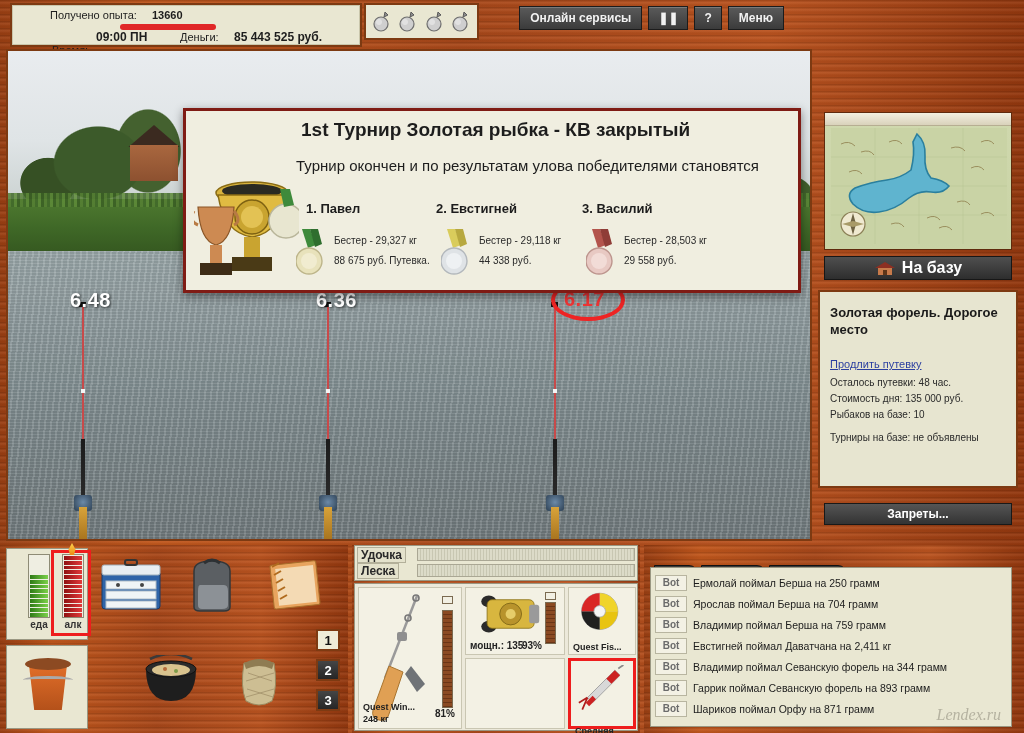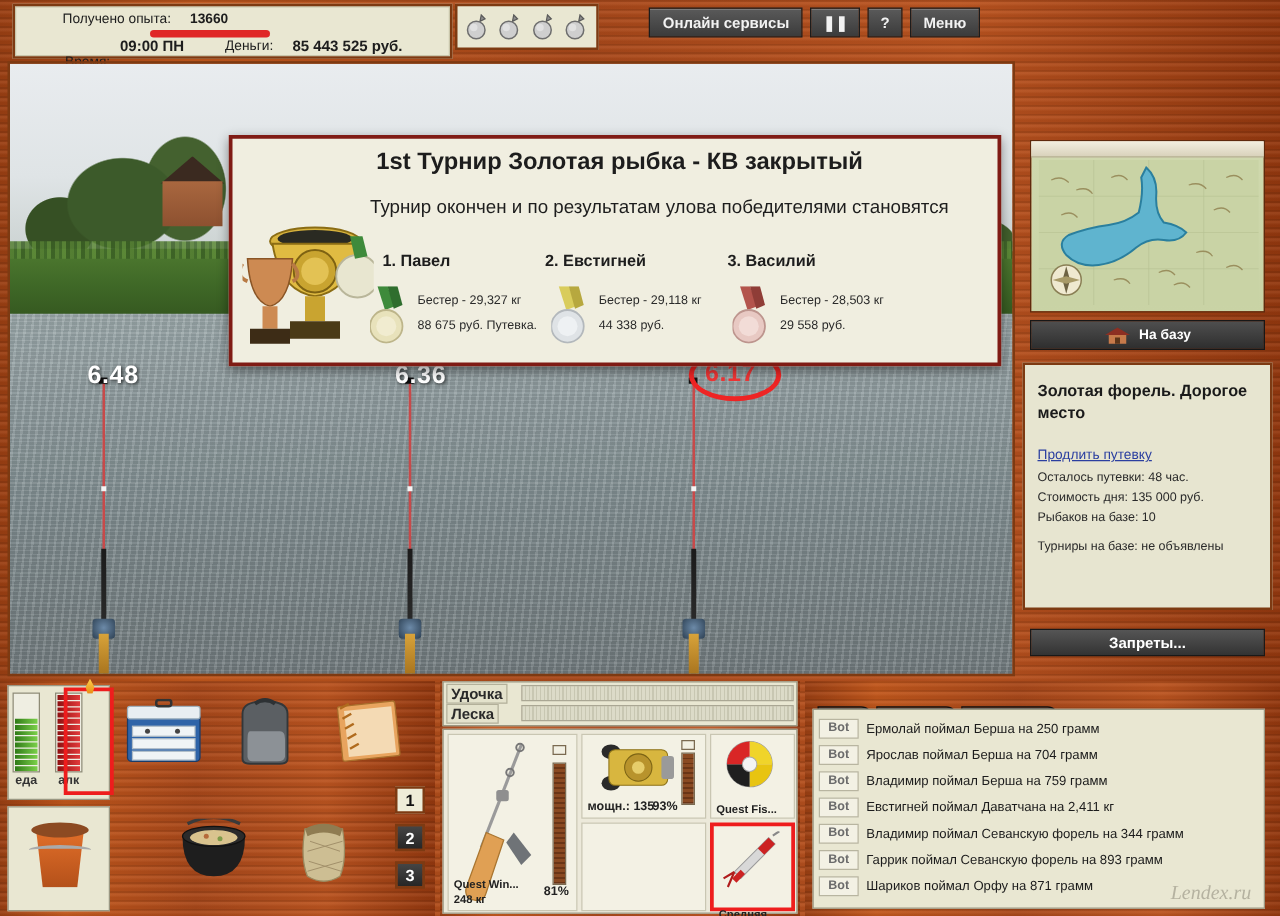--- a/index.html
+++ b/index.html
@@ -191,21 +191,21 @@
   .map-roll {
     position:absolute; left:0; top:0; width:100%; height:13px;
     background:linear-gradient(180deg,#f3efe0,#d9d2bb);
     border-bottom:1px solid #b6ae92;
   }
   .map-canvas { position:absolute; left:6px; top:15px; width:176px; height:116px; }
 
   #base-btn {
     position:absolute; left:824px; top:256px; width:188px; height:24px;
     background:linear-gradient(180deg,#4f4f4f,#2e2e2e);
-    border:1px solid #171717; color:#fff; font-size:11px; font-weight:bold;
+    border:1px solid #171717; color:#fff; font-size:16px; font-weight:bold;
     display:flex; align-items:center; justify-content:center; gap:6px; cursor:pointer;
   }
   .house-icon { width:22px; height:15px; position:relative; }
 
   #loc-panel {
     position:absolute; left:818px; top:290px; width:200px; height:198px;
     background:#e7e5d0; border:2px solid #7d3a12; padding:12px 10px;
   }
   .loc-title { font-size:13px; font-weight:bold; color:#1a1a1a; line-height:17px; }
   .loc-link {
@@ -220,21 +220,21 @@
     background:linear-gradient(180deg,#555,#333);
     border:1px solid #191919; color:#fff; font-size:12px; font-weight:bold;
     display:flex; align-items:center; justify-content:center; cursor:pointer;
   }
 
   
   #inv { position:absolute; left:0; top:545px; width:348px; height:188px; }
   .bars-box {
     position:absolute; left:6px; top:3px; width:82px; height:92px;
     background:#e9e7d2; border:1px solid #9a9782;
-    display:flex; justify-content:flex-start; gap:6px; padding-top:5px;
+    display:flex; justify-content:flex-end; gap:6px; padding-top:5px;
   }
   .bar-wrap { width:28px; text-align:center; }
   .bar {
     width:22px; height:64px; margin:0 auto; border:1px solid #8e8b76;
     background:#efeee2; position:relative; overflow:hidden;
     display:flex; flex-direction:column-reverse;
   }
   .seg { height:4px; margin:1px 1px 0; }
   .bar-lbl { font-size:10px; font-weight:bold; color:#333; margin-top:1px; }
   .alk-frame {

